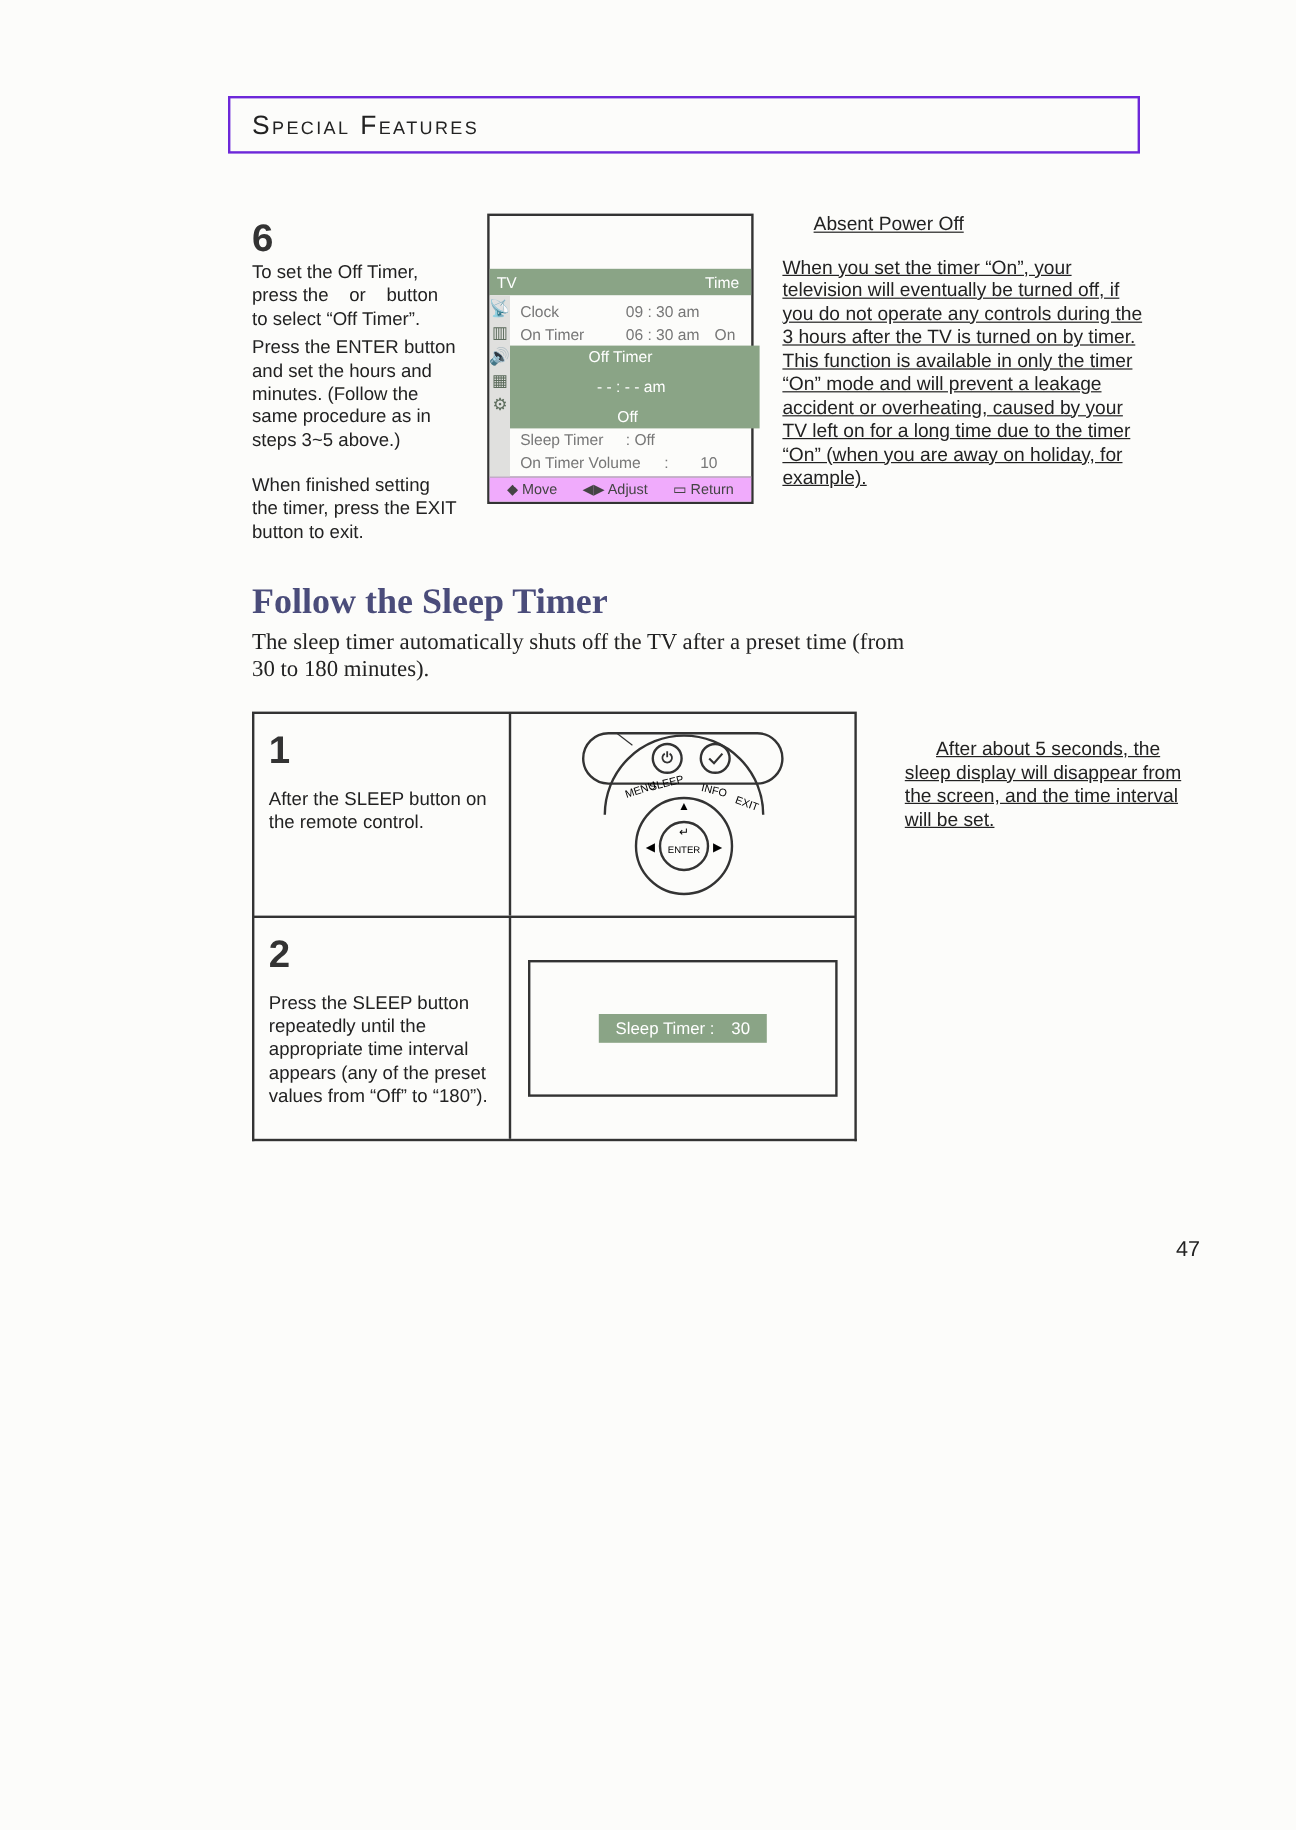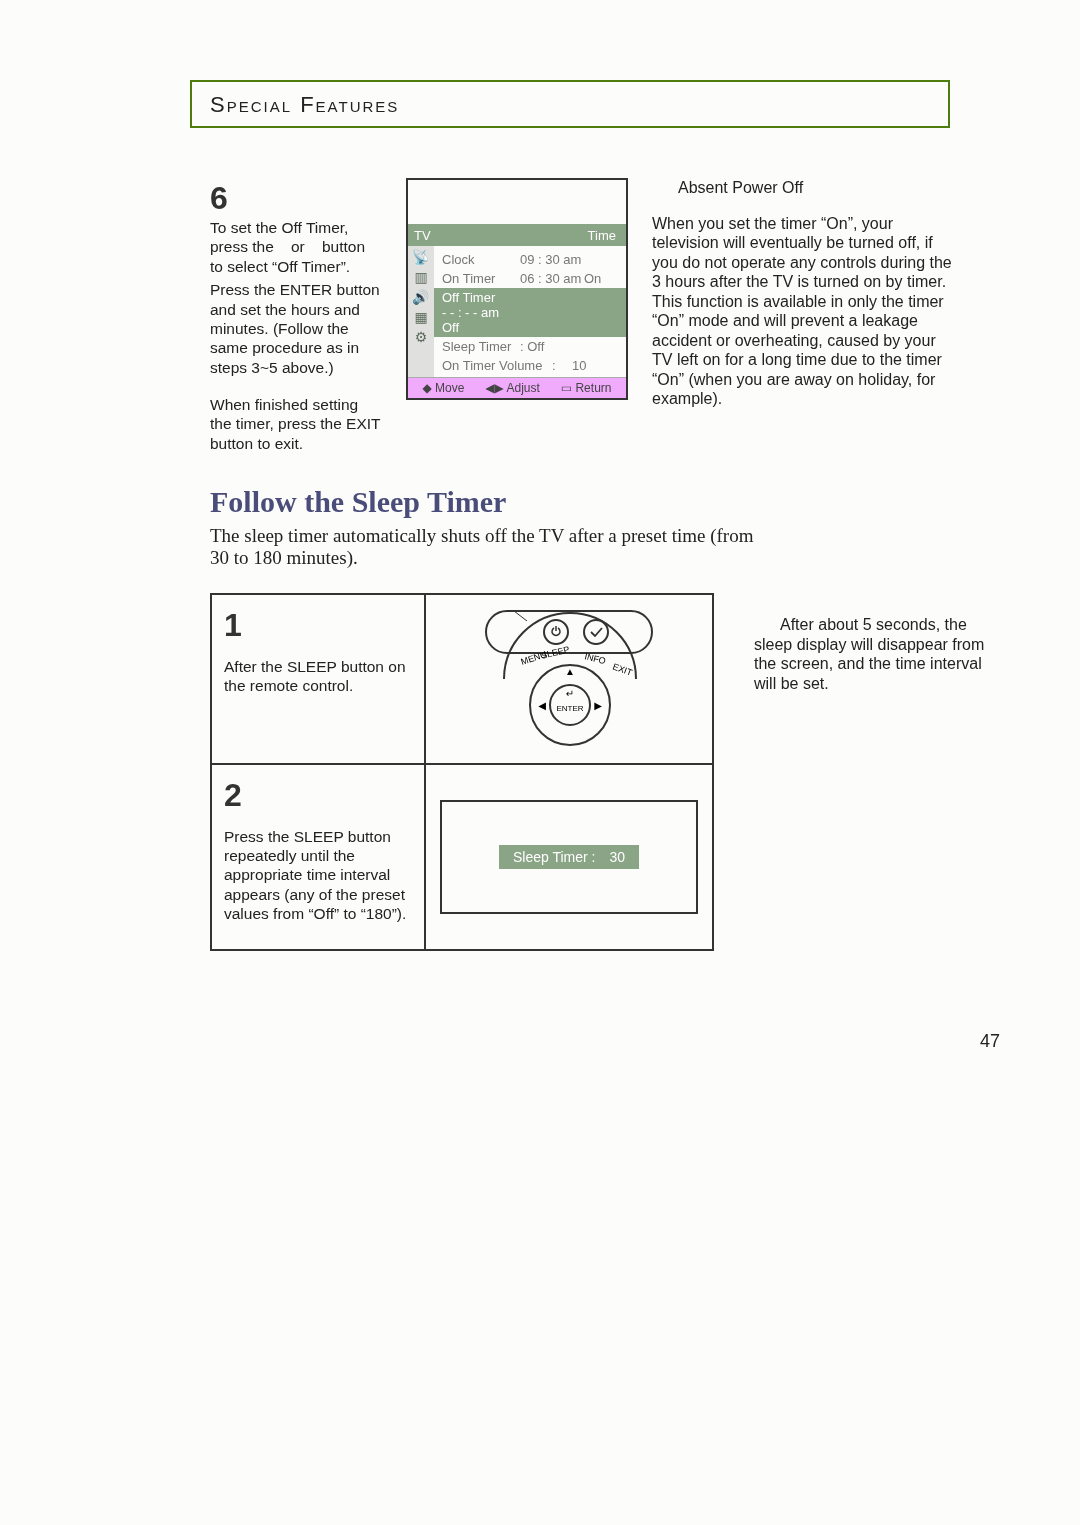--- a/index.html
+++ b/index.html
@@ -7,21 +7,21 @@
     padding: 0;
     background: #fcfcfa;
     font-family: Arial, Helvetica, sans-serif;
     color: #222;
     width: 1080px;
   }
   .page {
     padding: 80px 70px 40px 70px;
   }
   .chapter-box {
-    border: 2px solid #4d7c0f;
+    border: 2px solid #6d28d9;
     padding: 10px 18px 8px 18px;
     margin: 0 60px 50px 120px;
     font-variant: small-caps;
     font-size: 22px;
     letter-spacing: 2px;
   }
   .content-row {
     display: flex;
     margin-left: 140px;
     margin-right: 0;
@@ -60,35 +60,36 @@
   .osd-body { display:flex; }
   .osd-icons {
     width: 26px;
     background: #e0e0de;
     display:flex; flex-direction:column; align-items:center;
     padding: 4px 0; gap:6px;
     color:#5b6b5b;
   }
   .osd-icons span { font-size:14px; line-height:1; }
   .osd-list { flex:1; padding: 4px 8px 2px 8px; }
-  .osd-row { display:flex; justify-content:flex-start; padding:2px 0; }
+  .osd-row { display:flex; justify-content:flex-start; gap:10px; padding:2px 0;align-items:center; }
   .osd-row.sel { background:#8aa486; color:#fff; margin:0 -8px; padding:2px 8px;flex-direction:column;}
   .osd-col1 { width:78px; }
   .osd-col2 { width:64px; }
   .osd-col3 { width:30px; }
   .osd-foot {
     border-top: 1px solid #aaa;
     display:flex; justify-content:space-around;
     font-size:12px; padding:3px 4px; background:#f0abfc; color:#444;
   }
   .note-col {
     flex: 1;
     font-size: 16px;
     line-height: 1.22;
     max-width: 300px;
+    text-decoration: underline;
   }
   .note-title { display:block; margin-bottom:0; }
   .indent-first { text-indent: 26px; }
 
   h2.section {
     color: #4a4c7a;
     font-family: Georgia, 'Times New Roman', serif;
     font-size: 30px;
     font-weight: bold;
     margin: 28px 0 6px 140px;

